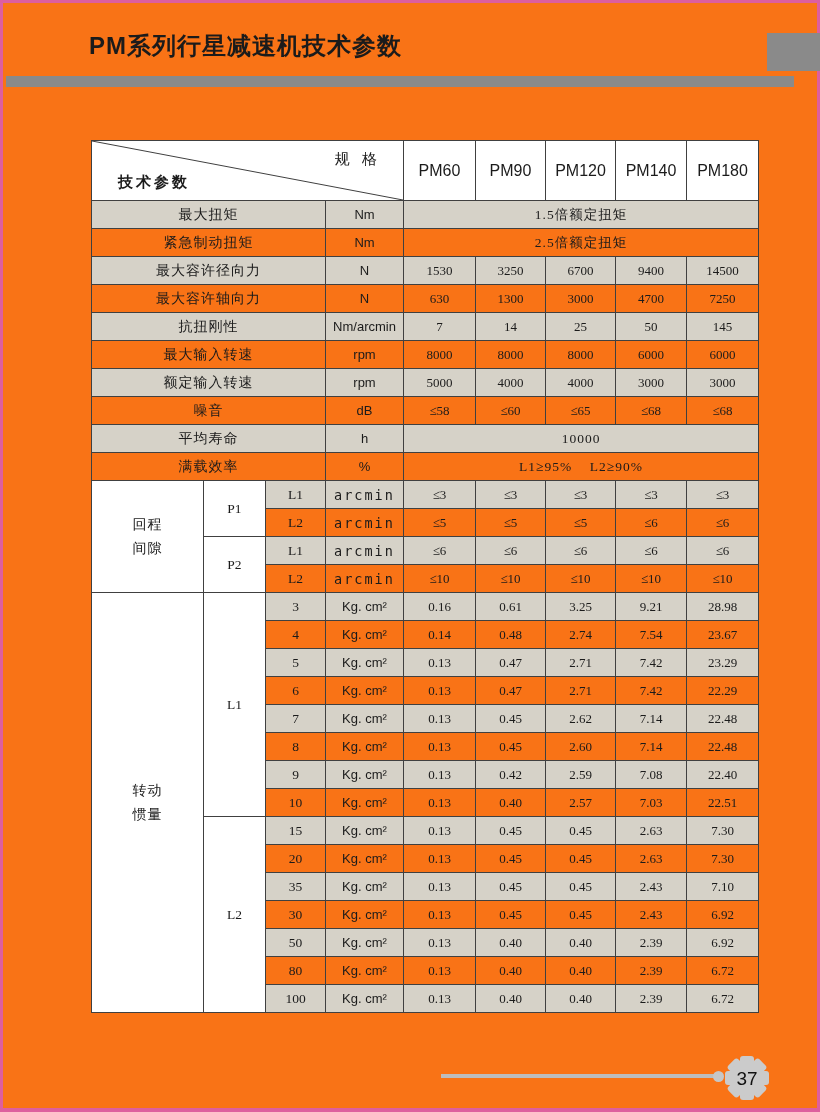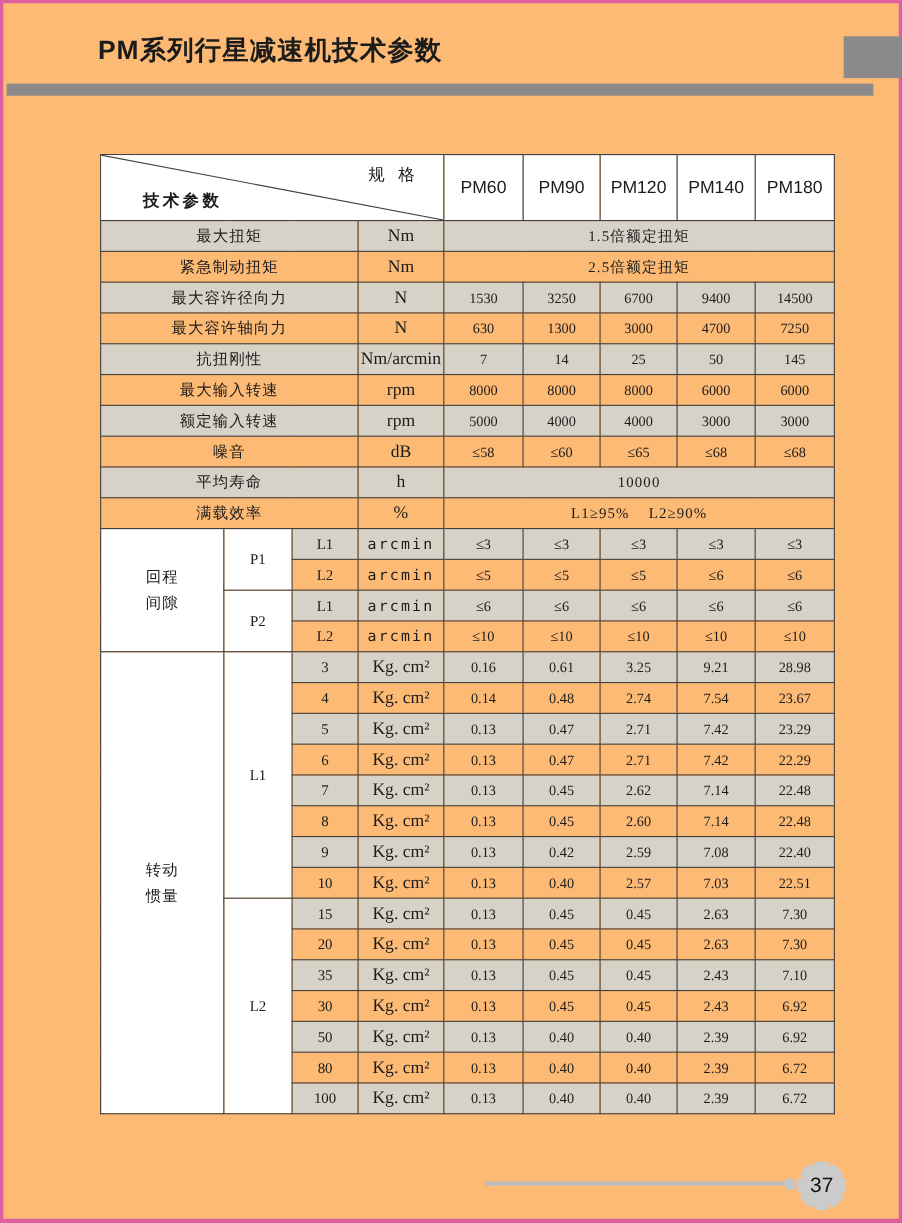--- a/index.html
+++ b/index.html
@@ -8,21 +8,21 @@
     font-family:"Liberation Sans", sans-serif;
     background:#ffffff;
     position:relative;
     color:#1b1b1b;
   }
   .page{
     position:absolute;inset:0;
     box-sizing:border-box;
     border:3px solid #dd5f9e;
     border-bottom-width:4px;
-    background:#fdba74;
+    background:#f97316;
   }
   
   .page-title{
     position:absolute;left:86px;top:27px;
     font-size:24px;font-weight:bold;letter-spacing:1px;
     white-space:nowrap;
   }
   .title-underline{
     position:absolute;left:3px;top:73px;
     width:788px;height:11px;background:#8a8a8a;
@@ -51,40 +51,40 @@
     margin-top:37px;
   }
   th.corner{position:relative;background:#fff;}
   th.corner svg{position:absolute;inset:0;width:100%;height:100%;display:block;}
   .corner-tr{
     position:absolute;top:9px;right:22px;
     font-size:15px;font-weight:normal;letter-spacing:4px;
   }
   .corner-bl{
     position:absolute;bottom:8px;left:26px;
-    font-size:15px;font-weight:bold;letter-spacing:3px;margin-left:12px;
+    font-size:15px;font-weight:bold;letter-spacing:3px;
   }
   tr.shaded td{background:#d6d2c8;}
   td.white{background:#ffffff !important;}
   td.label{
     font-size:14px;
     text-align:center;padding-right:95px;
     letter-spacing:1px;
   }
   td.grp{
     font-size:14px;letter-spacing:1px;
     white-space:pre-line;line-height:1.7;
   }
   td.sub{
     font-size:13.5px;
     font-family:Liberation Serif, serif;
   }
   td.unit{
-    font-size:16px;
-    font-family:Liberation Serif, serif;
+    font-size:13px;
+    font-family:Liberation Sans, sans-serif;
     margin-top:35px;
   }
   td.arc{
     font-family:"DejaVu Sans Mono", monospace;
     font-size:13.5px;letter-spacing:2px;
   }
   td.val{
     font-size:13px;
     font-family:"Liberation Serif", serif;
   }

